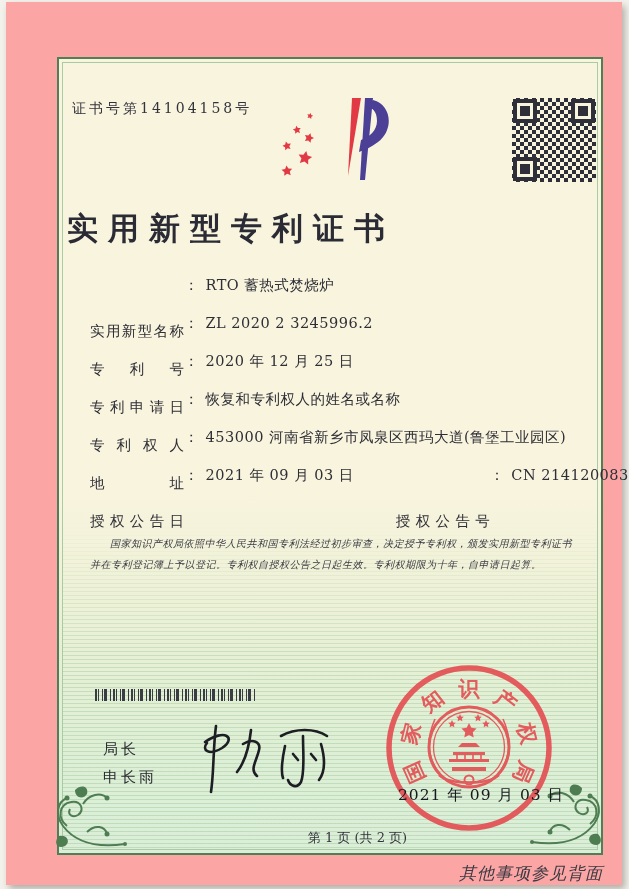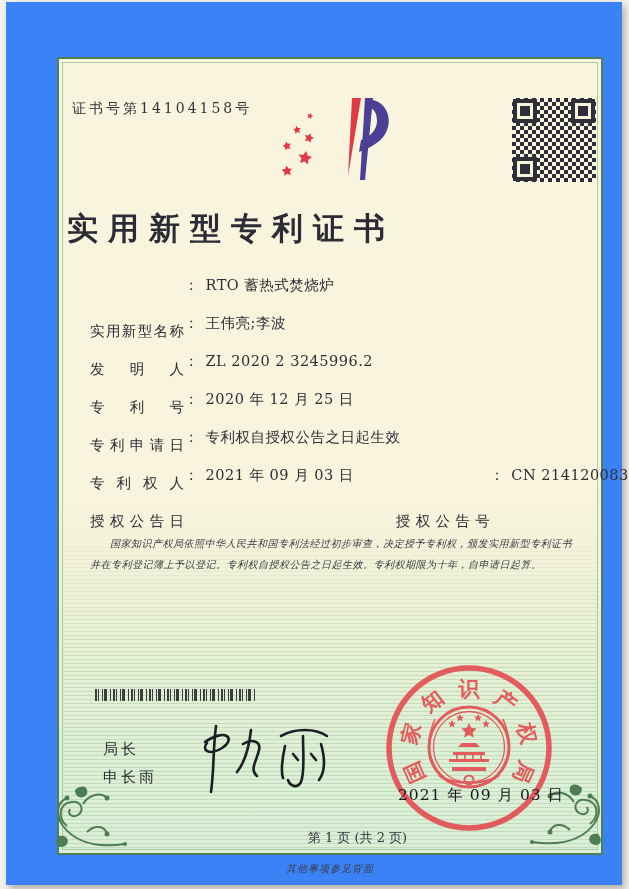--- a/index.html
+++ b/index.html
@@ -1,20 +1,20 @@
 <!DOCTYPE html>
 <html><head>
 <meta charset="utf-8">
 <style>
   * { margin:0; padding:0; box-sizing:border-box; }
   html,body { width:629px; height:889px; }
   body { background:#f4f2ec; font-family:"DejaVu Serif","Liberation Serif",serif; position:relative; overflow:hidden; }
 
   .paper { position:absolute; left:6px; top:2px; width:616px; height:883px;
-           background:#3b82f6; box-shadow:3px 4px 7px rgba(110,108,100,.5);text-decoration:underline; }
+           background:#fca5a5; box-shadow:3px 4px 7px rgba(110,108,100,.5);text-decoration:underline; }
 
   .frame { position:absolute; left:51px; top:55px; width:546px; height:798px;
            border:2px solid #4f7f54;
            background:linear-gradient(180deg,#f9f4de 0%,#f9f4de 54%,#f1f2d9 64%,#e7f0d5 74%,#ddefd6 88%,#daeed8 100%); }
   .frame::before { content:""; position:absolute; inset:3px; border:1px solid #a8cba4; pointer-events:none; }
   .guilloche { position:absolute; left:4px; right:4px; bottom:4px; height:330px;
     background:repeating-linear-gradient(180deg, rgba(118,168,108,.26) 0 1px, rgba(118,168,108,0) 1px 4px);
     -webkit-mask-image:linear-gradient(180deg,transparent 0,#000 45%);
             mask-image:linear-gradient(180deg,transparent 0,#000 45%); }
 
@@ -46,21 +46,21 @@
     background:repeating-linear-gradient(90deg,#3b3b44 0 2px,transparent 2px 3px,#3b3b44 3px 4px,transparent 4px 7px,#3b3b44 7px 8px,transparent 8px 9px,#3b3b44 9px 12px,transparent 12px 15px,#3b3b44 15px 16px,transparent 16px 18px); }
 
   .director { position:absolute; left:97px; top:733px; font-family:"Liberation Sans","DejaVu Sans",sans-serif;
               font-size:15px; letter-spacing:3px; color:#2a2a31; line-height:28px; }
   .sig { position:absolute; left:185px; top:712px; }
 
   .seal { position:absolute; left:372px; top:655px; }
   .seal-date { position:absolute; left:392px; top:783px; font-size:15.5px; letter-spacing:1px; color:#17171f; z-index:5; }
 
   .page-footer { position:absolute; left:51px; top:827px; width:601px; text-align:center; font-size:13px; color:#33333b; }
-  .back-note { position:absolute; left:51px; top:860px; width:546px; text-align:center; font-size:10px;
+  .back-note { position:absolute; left:51px; top:860px; width:546px; text-align:right; font-size:17px;
                font-style:italic; color:#3b3b43; letter-spacing:1px; }
 
   .orn { position:absolute; }
   .orn.left  { left:47px;  top:780px; }
   .orn.right { left:524px; top:778px; transform:scaleX(-1); }
 </style>
 </head>
 <body>
 
 <div class="paper">
@@ -94,30 +94,30 @@
     <div class="finder bl"></div>
   </div>
 
   <div class="title">实用新型专利证书</div>
 
   <div class="fields">
     <div class="frow">
       <span class="flabel">实用新型名称</span><span class="fcolon">：</span><span class="fvalue">RTO 蓄热式焚烧炉</span>
     </div>
     <div class="frow">
-      <span class="flabel">发明人</span><span class="fcolon">：</span><span class="fvalue">王伟亮;李波</span>
-    </div>
-    <div class="frow">
       <span class="flabel">专利号</span><span class="fcolon">：</span><span class="fvalue">ZL 2020 2 3245996.2</span>
     </div>
     <div class="frow">
       <span class="flabel">专利申请日</span><span class="fcolon">：</span><span class="fvalue">2020 年 12 月 25 日</span>
     </div>
     <div class="frow">
-      <span class="flabel">专利权人</span><span class="fcolon">：</span><span class="fvalue">专利权自授权公告之日起生效</span>
+      <span class="flabel">专利权人</span><span class="fcolon">：</span><span class="fvalue">恢复和专利权人的姓名或名称</span>
+    </div>
+    <div class="frow">
+      <span class="flabel">地址</span><span class="fcolon">：</span><span class="fvalue">453000 河南省新乡市凤泉区西玛大道(鲁堡工业园区)</span>
     </div>
     <div class="frow">
       <span class="flabel">授权公告日</span><span class="fcolon">：</span><span class="fvalue">2021 年 09 月 03 日</span><span class="grant2"><span class="flabel">授权公告号</span><span class="fcolon">：</span><span class="fvalue">CN 214120083 U</span></span>
     </div>
   </div>
 
   <div class="paras">
     <p>国家知识产权局依照中华人民共和国专利法经过初步审查，决定授予专利权，颁发实用新型专利证书并在专利登记簿上予以登记。专利权自授权公告之日起生效。专利权期限为十年，自申请日起算。</p>
   </div>
 

